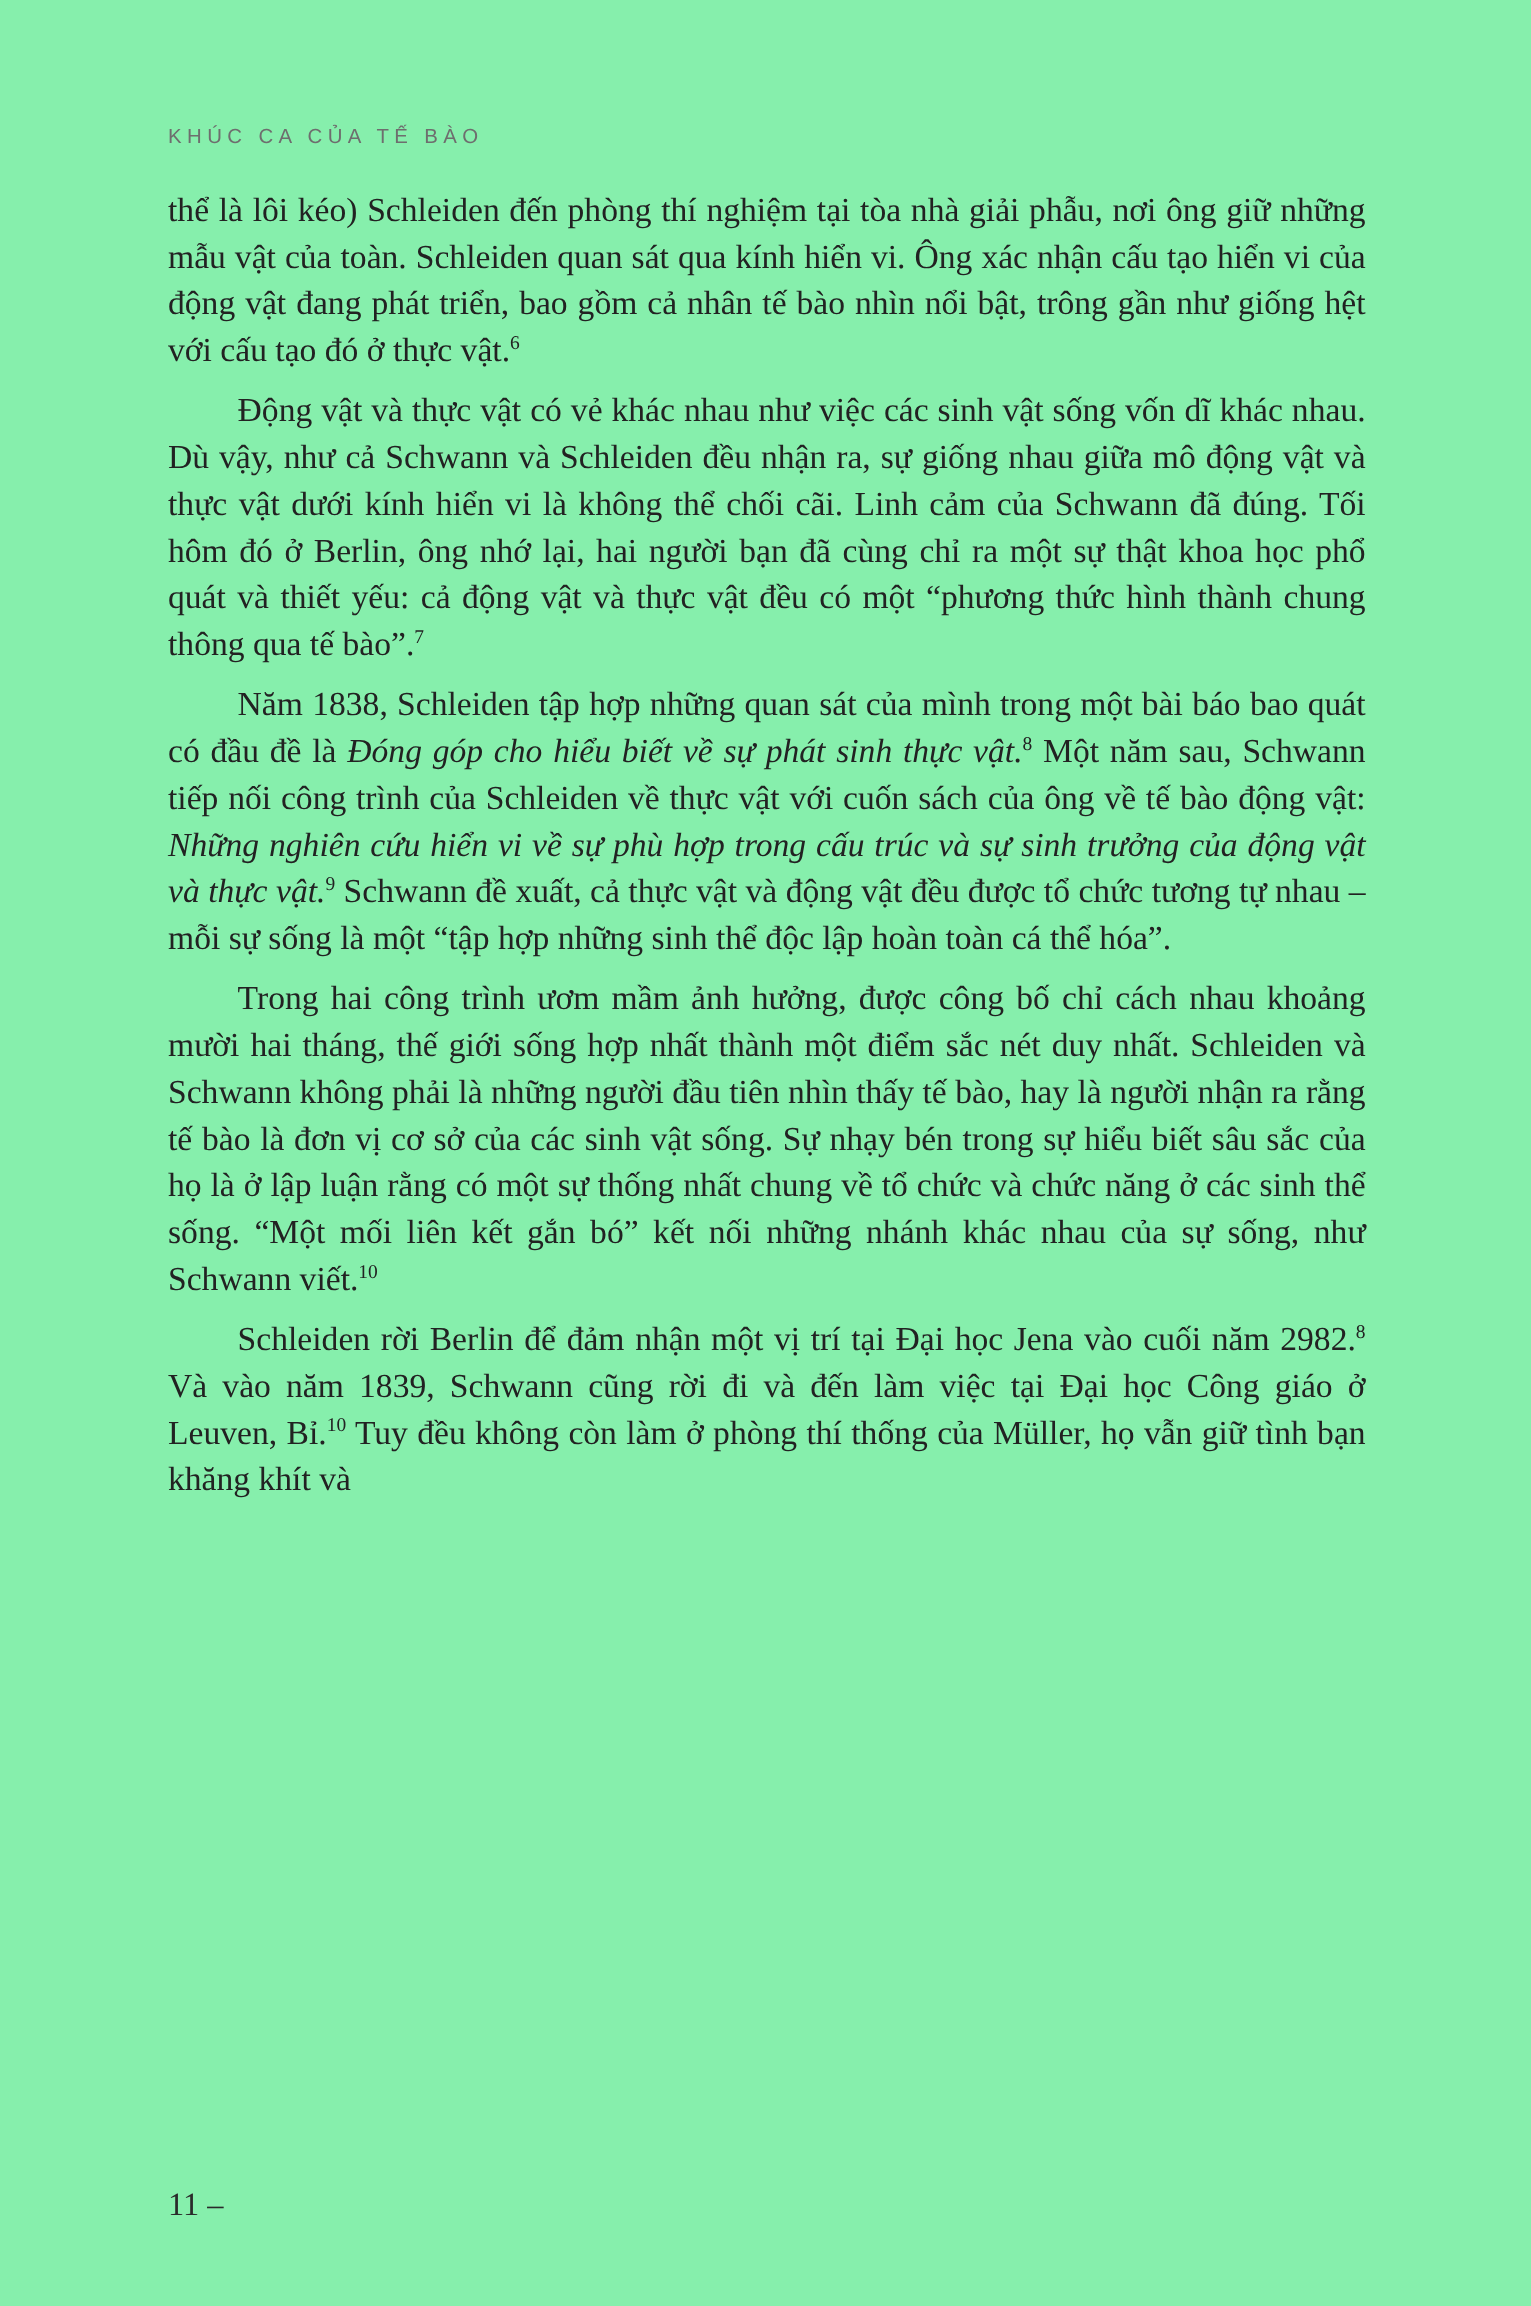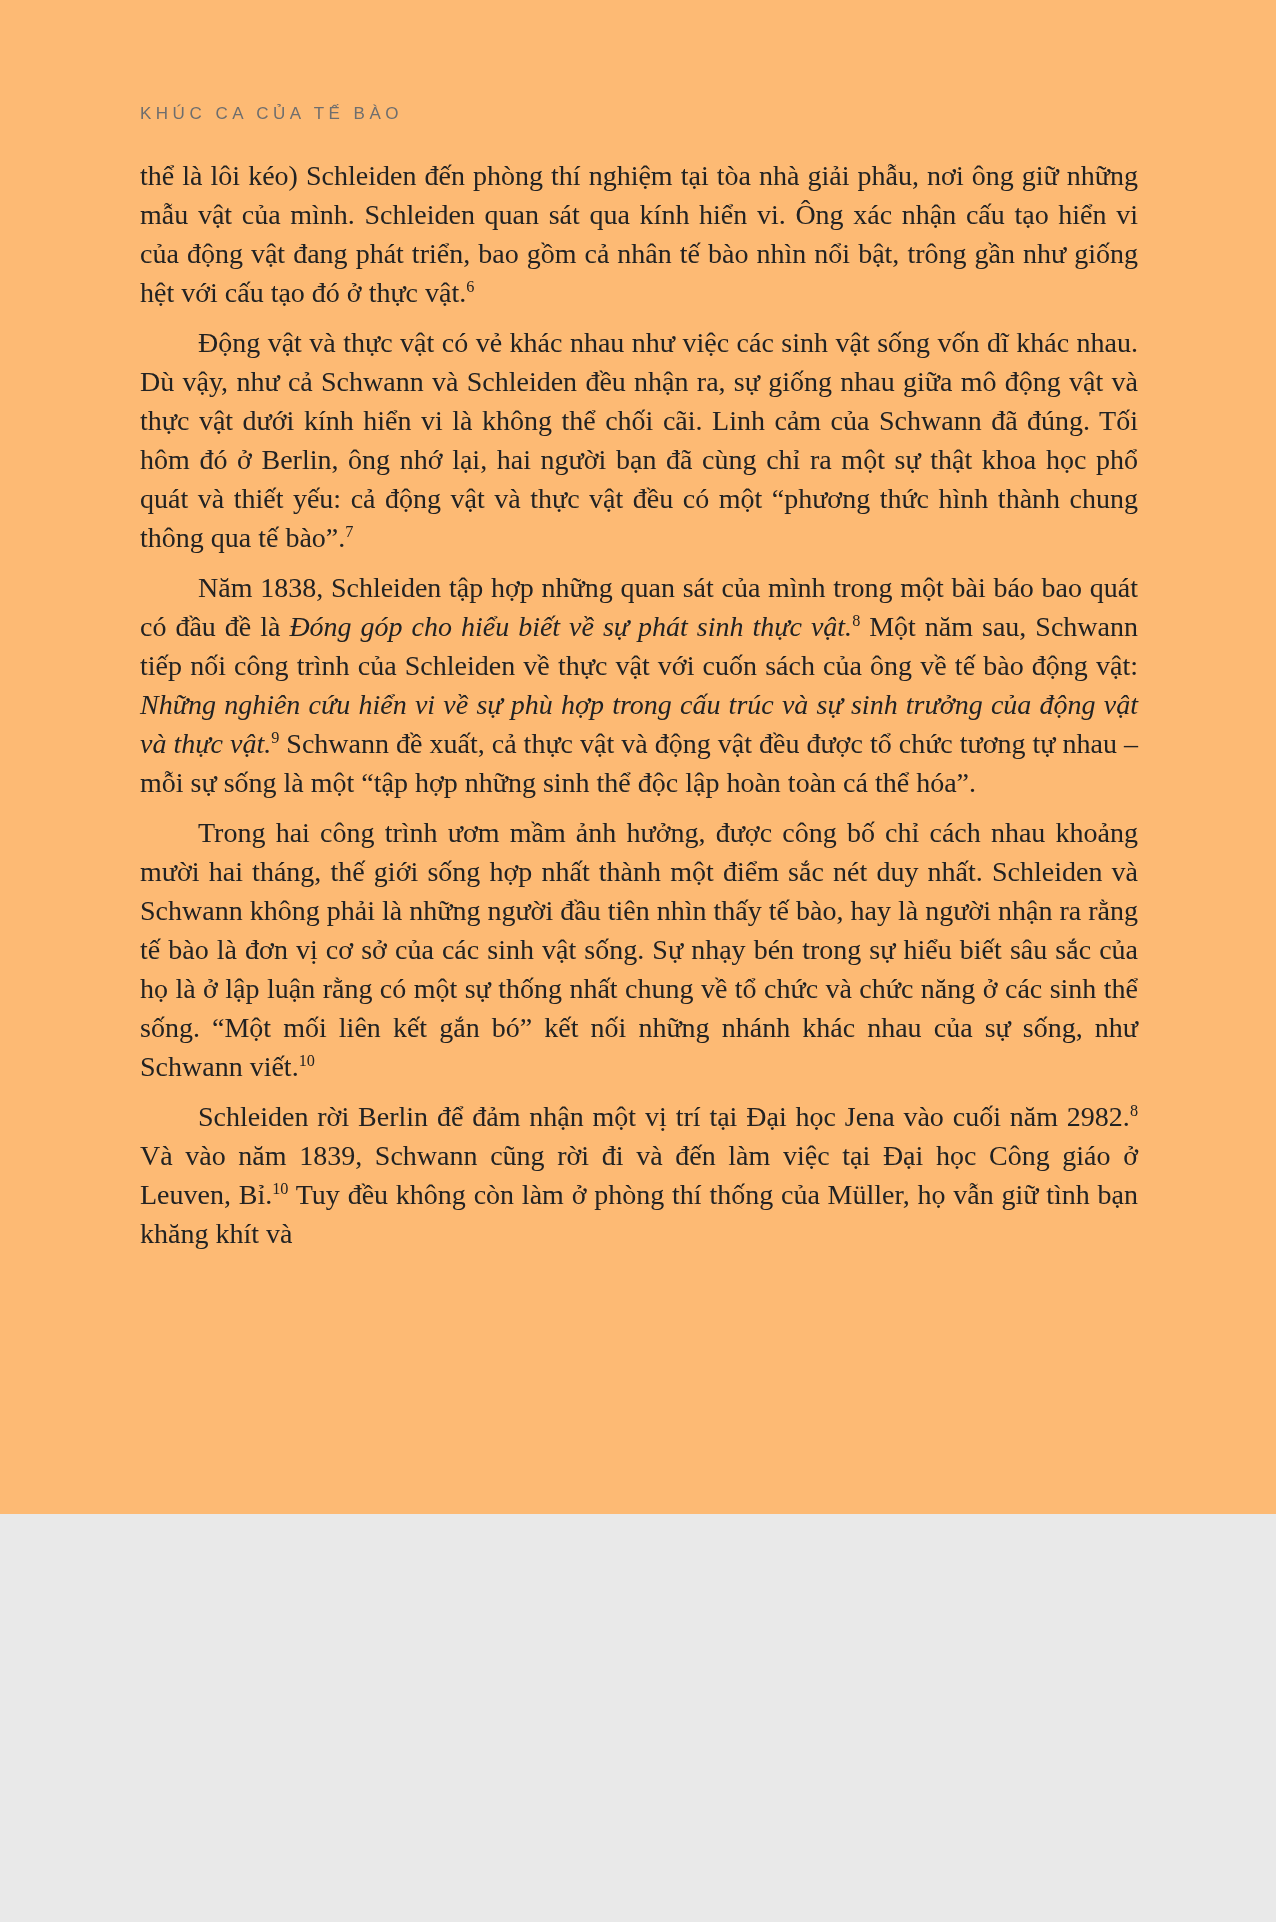--- a/index.html
+++ b/index.html
@@ -3,23 +3,23 @@
 <meta charset="utf-8">
 <style>
   html, body {
     margin: 0;
     padding: 0;
     background: #e9e9e9;
   }
   .page {
     position: relative;
     width: 1276px;
-    height: 1514px;
+    height: 1922px;
     margin: 0 auto;
-    background: #fdba74;
+    background: #86efac;
     overflow: hidden;
     font-family: "Liberation Serif", "DejaVu Serif", serif;
     color: #222222;
   }
   .running-header {
     position: absolute;
     top: 104px;
     left: 140px;
     font-family: "Liberation Sans", "DejaVu Sans", sans-serif;
     font-size: 17px;
@@ -60,21 +60,21 @@
     color: #2a2a2a;
   }
 </style>
 </head>
 <body>
 
 <div class="page">
   <header class="running-header">KHÚC CA CỦA TẾ BÀO</header>
 
   <main class="body-text">
-      <p class="para"><span>thể là lôi kéo) Schleiden đến phòng thí nghiệm tại tòa nhà giải phẫu, nơi ông giữ những mẫu vật của mình. Schleiden quan sát qua kính hiển vi. Ông xác nhận cấu tạo hiển vi của động vật đang phát triển, bao gồm cả nhân tế bào nhìn nổi bật, trông gần như giống hệt với cấu tạo đó ở thực vật.</span><sup class="fn">6</sup></p>
+      <p class="para"><span>thể là lôi kéo) Schleiden đến phòng thí nghiệm tại tòa nhà giải phẫu, nơi ông giữ những mẫu vật của toàn. Schleiden quan sát qua kính hiển vi. Ông xác nhận cấu tạo hiển vi của động vật đang phát triển, bao gồm cả nhân tế bào nhìn nổi bật, trông gần như giống hệt với cấu tạo đó ở thực vật.</span><sup class="fn">6</sup></p>
       <p class="para indent"><span>Động vật và thực vật có vẻ khác nhau như việc các sinh vật sống vốn dĩ khác nhau. Dù vậy, như cả Schwann và Schleiden đều nhận ra, sự giống nhau giữa mô động vật và thực vật dưới kính hiển vi là không thể chối cãi. Linh cảm của Schwann đã đúng. Tối hôm đó ở Berlin, ông nhớ lại, hai người bạn đã cùng chỉ ra một sự thật khoa học phổ quát và thiết yếu: cả động vật và thực vật đều có một “phương thức hình thành chung thông qua tế bào”.</span><sup class="fn">7</sup></p>
       <p class="para indent"><span>Năm 1838, Schleiden tập hợp những quan sát của mình trong một bài báo bao quát có đầu đề là </span><em>Đóng góp cho hiểu biết về sự phát sinh thực vật.</em><sup class="fn">8</sup><span> Một năm sau, Schwann tiếp nối công trình của Schleiden về thực vật với cuốn sách của ông về tế bào động vật: </span><em>Những nghiên cứu hiển vi về sự phù hợp trong cấu trúc và sự sinh trưởng của động vật và thực vật.</em><sup class="fn">9</sup><span> Schwann đề xuất, cả thực vật và động vật đều được tổ chức tương tự nhau – mỗi sự sống là một “tập hợp những sinh thể độc lập hoàn toàn cá thể hóa”.</span></p>
       <p class="para indent"><span>Trong hai công trình ươm mầm ảnh hưởng, được công bố chỉ cách nhau khoảng mười hai tháng, thế giới sống hợp nhất thành một điểm sắc nét duy nhất. Schleiden và Schwann không phải là những người đầu tiên nhìn thấy tế bào, hay là người nhận ra rằng tế bào là đơn vị cơ sở của các sinh vật sống. Sự nhạy bén trong sự hiểu biết sâu sắc của họ là ở lập luận rằng có một sự thống nhất chung về tổ chức và chức năng ở các sinh thể sống. “Một mối liên kết gắn bó” kết nối những nhánh khác nhau của sự sống, như Schwann viết.</span><sup class="fn">10</sup></p>
       <p class="para indent"><span>Schleiden rời Berlin để đảm nhận một vị trí tại Đại học Jena vào cuối năm 2982.</span><sup class="fn">8</sup><span> Và vào năm 1839, Schwann cũng rời đi và đến làm việc tại Đại học Công giáo ở Leuven, Bỉ.</span><sup class="fn">10</sup><span> Tuy đều không còn làm ở phòng thí thống của Müller, họ vẫn giữ tình bạn khăng khít và</span></p>
     </main>
 
   <footer class="page-number">11 –</footer>
 </div>
 
 </body></html>

